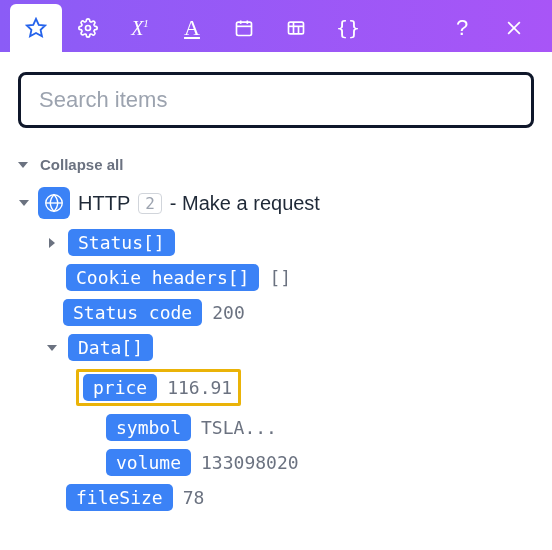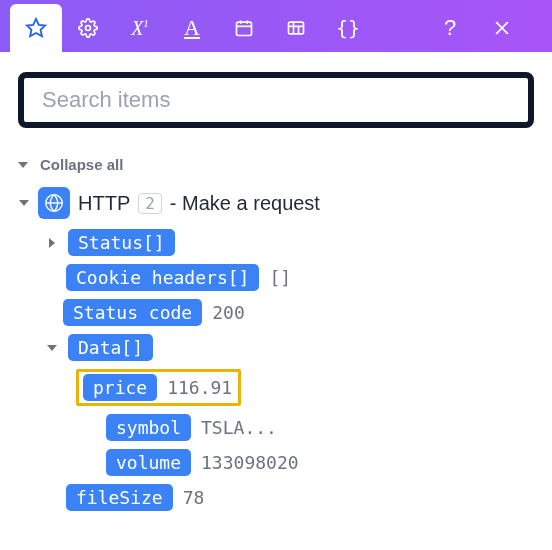--- a/index.html
+++ b/index.html
@@ -8,21 +8,21 @@
     height: 550px;
     font-family: -apple-system, BlinkMacSystemFont, "Segoe UI", sans-serif;
     background: #fff;
     overflow: hidden;
   }
   .toolbar {
     background: linear-gradient(90deg, #8b5cf6 0%, #a855f7 100%);
     height: 52px;
     display: flex;
     align-items: flex-end;
-    padding: 0 24px 0 10px;
+    padding: 0 12px 0 10px;
     gap: 0;
   }
   .toolbar .tab {
     width: 52px;
     height: 48px;
     display: flex;
     align-items: center;
     justify-content: center;
     cursor: pointer;
     color: #fff;
@@ -35,21 +35,21 @@
   }
   .toolbar .spacer { flex: 1; }
   .toolbar svg { width: 22px; height: 22px; }
   .toolbar .sm svg { width: 20px; height: 20px; }
   .content {
     padding: 20px 18px 0 18px;
   }
   .search {
     width: 100%;
     height: 56px;
-    border: 6px solid #0f172a;
+    border: 3px solid #0f172a;
     border-radius: 8px;
     padding: 0 18px;
     font-size: 22px;
     color: #374151;
     outline: none;
   }
   .search::placeholder { color: #9ca3af; }
   .collapse-row {
     display: flex;
     align-items: center;

